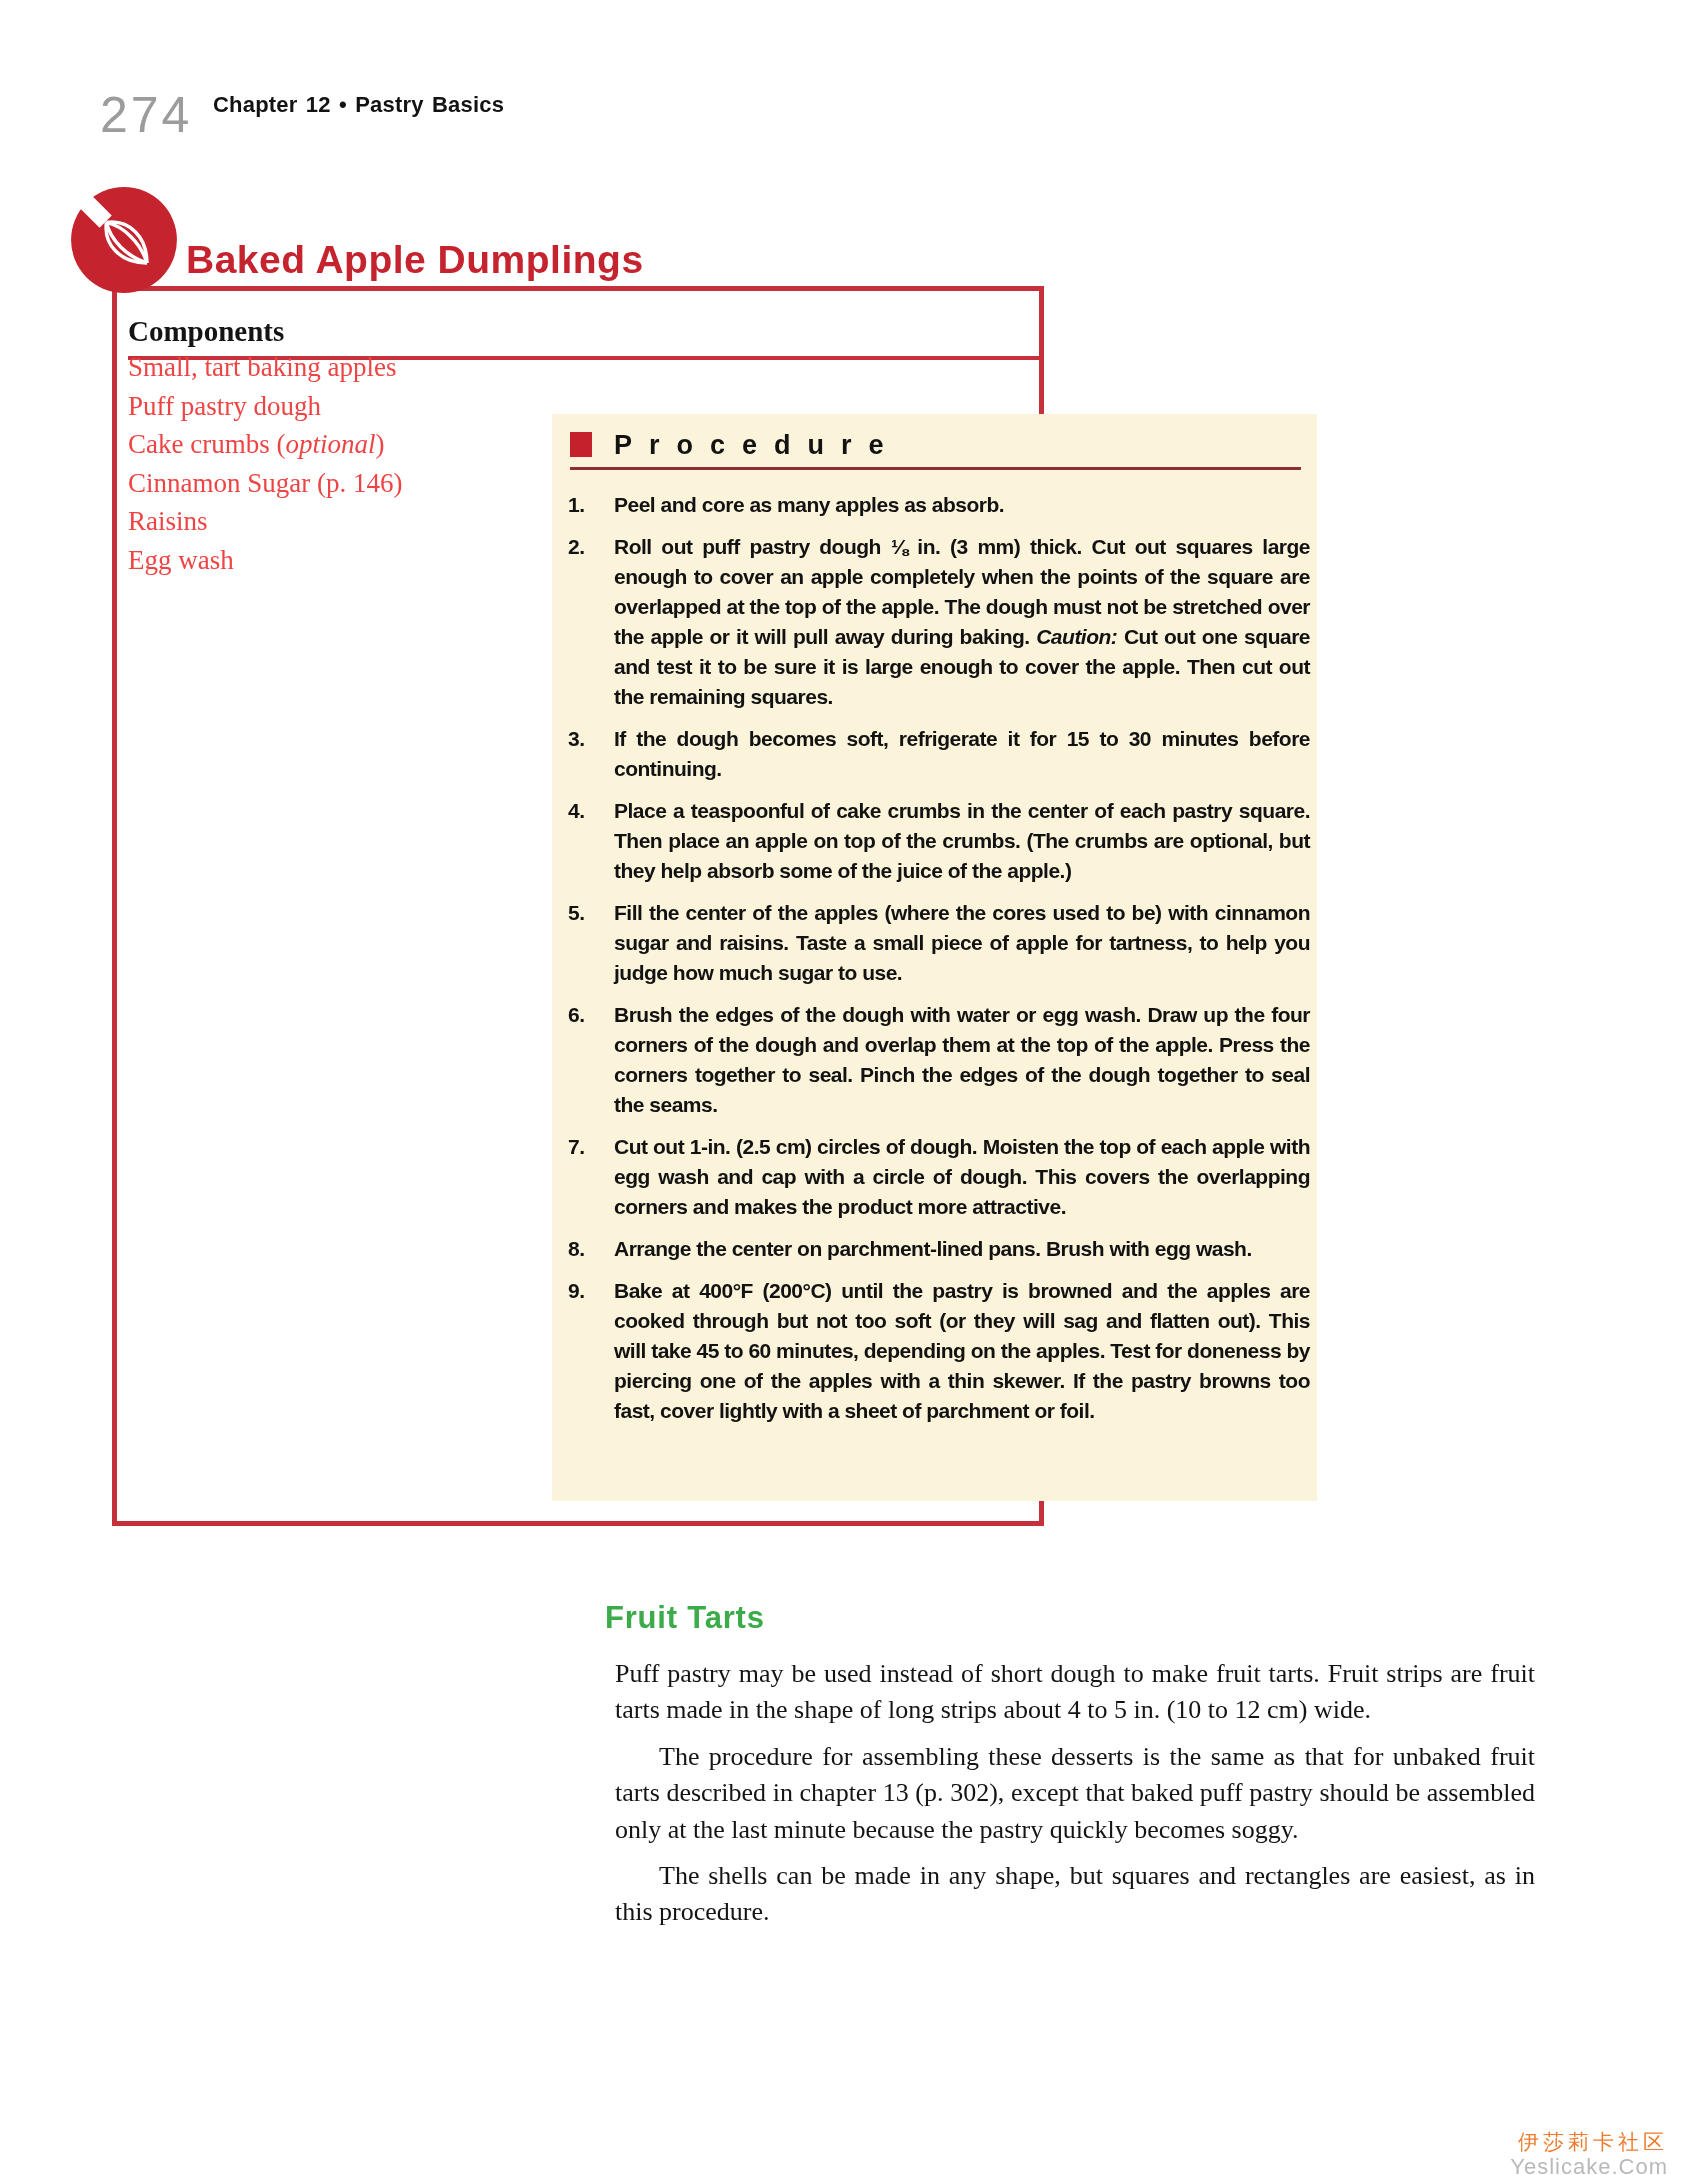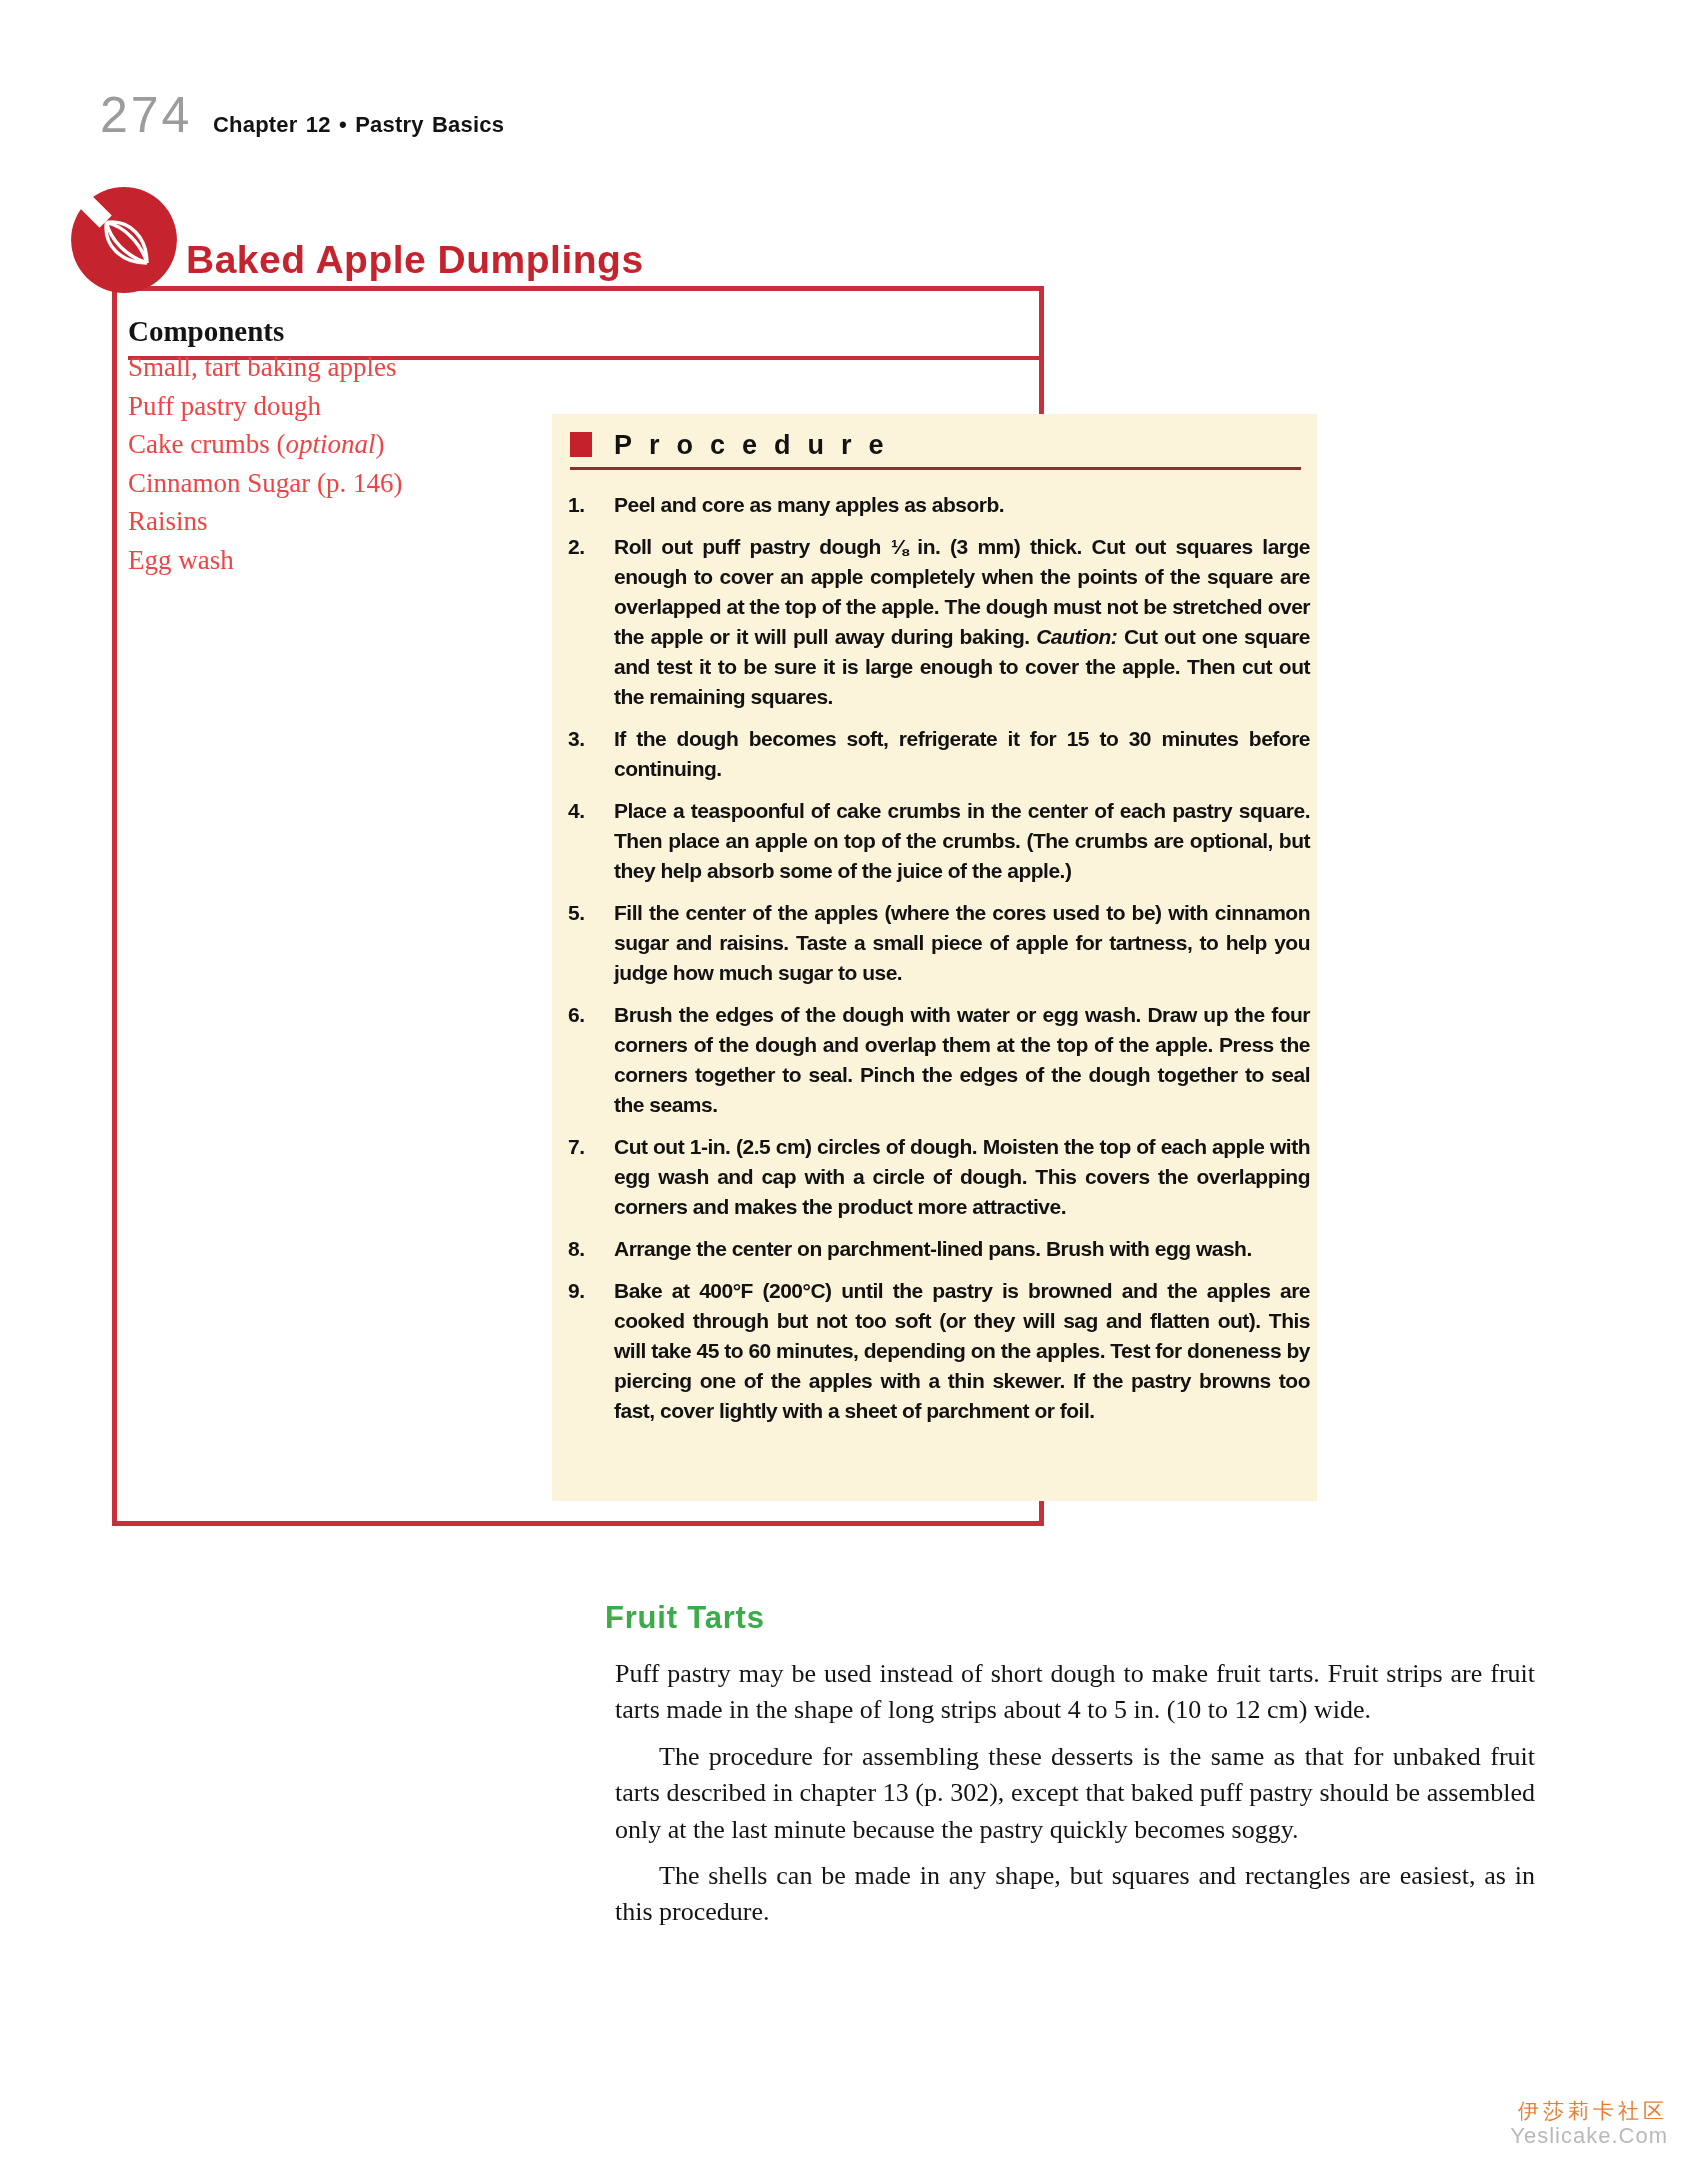--- a/index.html
+++ b/index.html
@@ -13,21 +13,21 @@
   .abs { position: absolute; }
 
   
   .page-number {
     left: 100px; top: 86px;
     font-size: 50px; color: #9c9c9c;
     font-family: "Liberation Sans", sans-serif;
     font-weight: 400; letter-spacing: 3px;
   }
   .chapter-header {
-    left: 213px; top: 112px;
+    left: 213px; top: 92px;
     font-size: 22px; font-weight: 700; color: #131313;
     letter-spacing: 0.2px; word-spacing: 2px;
   }
 
   
   .whisk-icon { left: 70px; top: 186px; width: 108px; height: 108px; z-index: 6; }
   .recipe-title {
     left: 186px; top: 238px;
     font-size: 39px; font-weight: 700; color: #c5242e;
     letter-spacing: 0.5px; z-index: 6;
@@ -110,20 +110,21 @@
     line-height: 36.4px; text-align: justify;
   }
   .fruit-body p { margin: 10px; }
   .fruit-body p.indent { text-indent: 44px; }
 
   
   .watermark { right: 32px; top: 2098px; text-align: right; line-height: 1.2; }
   .wm-line1 {
     color: #ee7c2e; font-size: 21px; letter-spacing: 4px;
     font-family: "Liberation Sans", sans-serif;
+    margin-top: 31px;
   }
   .wm-line2 { color: #b9b9b9; font-size: 22px; letter-spacing: 1px; }
 </style>
 </head>
 <body>
 
 <div class="abs page-number">274</div>
 <div class="abs chapter-header">Chapter 12  •  Pastry Basics</div>
 
 <div class="abs red-box"></div>

